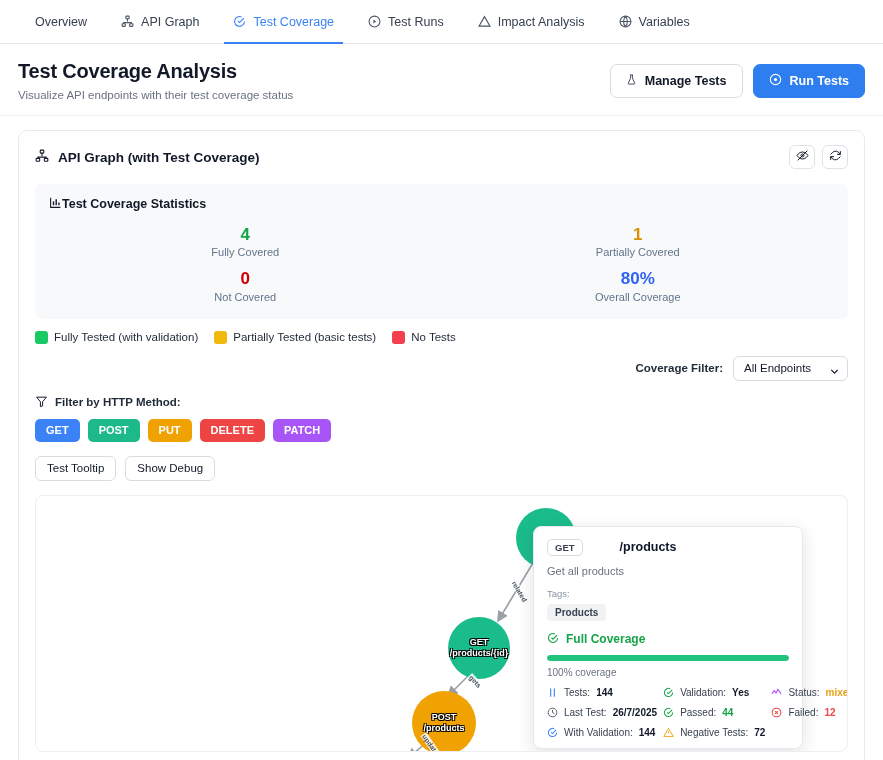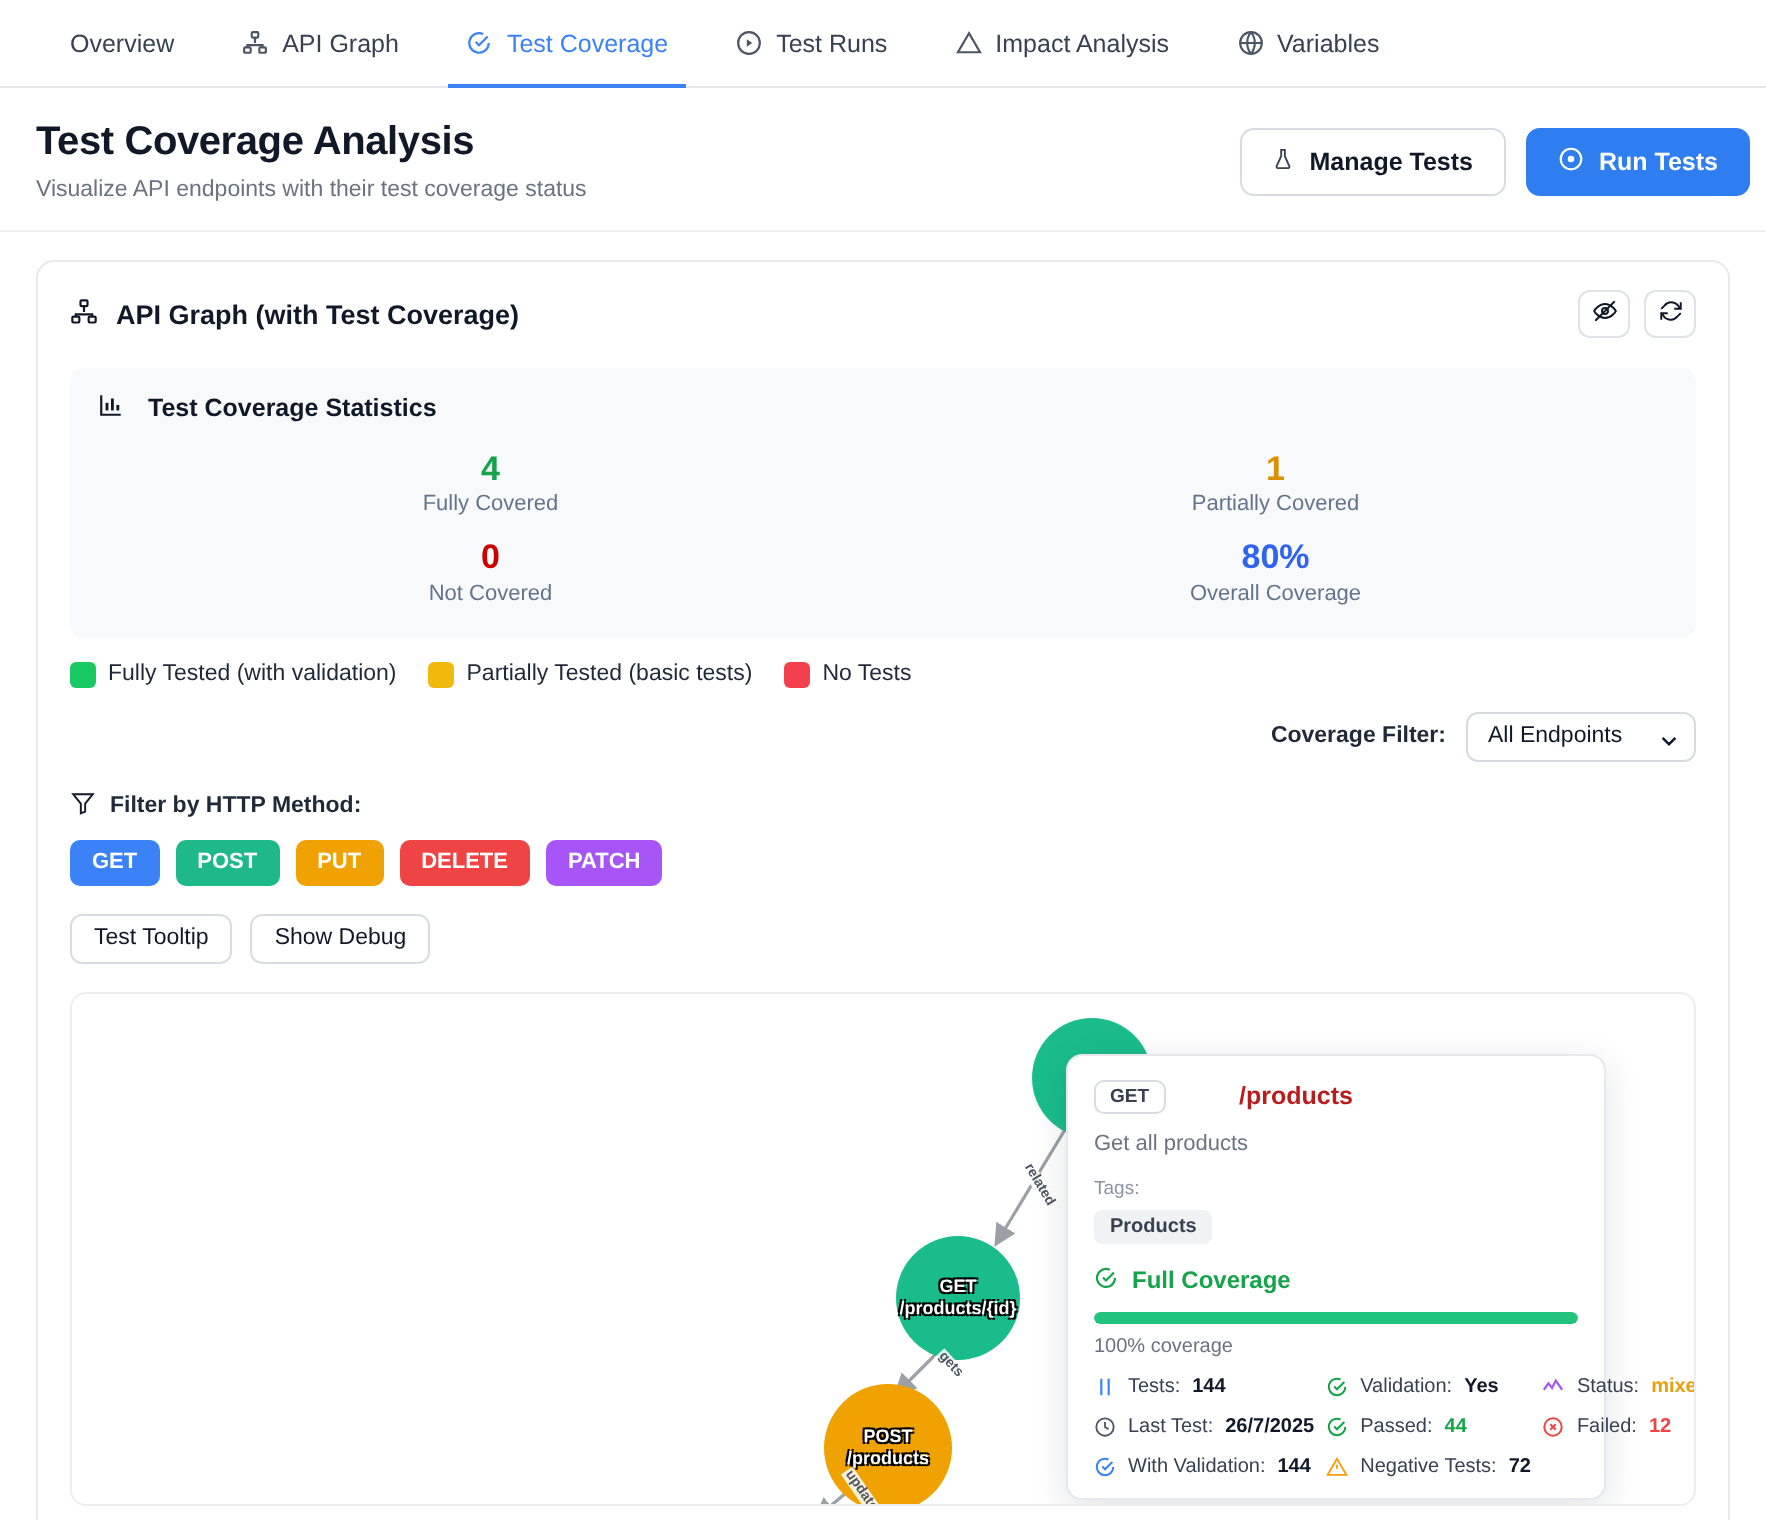--- a/index.html
+++ b/index.html
@@ -31,21 +31,21 @@
   }
   .tab.active { color: #3b82f6; font-weight: 400; }
   .tab.active:after {
     content: ""; position: absolute; left: 8px; right: 8px; bottom: -1px;
     height: 2px; background: #3b82f6;
   }
   .tab svg { display: block; }
 
   
   .page-head {
-    padding: 16px 8px 14px 18px;
+    padding: 16px 18px 14px 18px;
     display: flex; align-items: flex-start; justify-content: space-between;
     border-bottom: 1px solid #eef0f3;
   }
   .page-title { font-size: 20px; font-weight: bold; color: #111827; letter-spacing: -0.2px; }
   .page-sub { font-size: 11.5px; color: #6b7280; margin-top: 6px; }
   .head-actions { display: flex; gap: 10px; align-items: center; padding-top: 4px;}
   .btn {
     display: inline-flex; align-items: center; gap: 8px;
     height: 34px; padding: 0 15px;
     border-radius: 7px;
@@ -75,21 +75,21 @@
   .icon-btn + .icon-btn { margin-left: 7px; }
   .card-head-actions { display: flex; }
 
   
   .stats {
     margin: 5px 16px 0 16px;
     background: #f7f9fb;
     border-radius: 7px;
     padding: 12px 14px 16px 14px;
   }
-  .stats-title { display: flex; align-items: center; gap: 12px; font-size: 12.5px; font-weight: bold; color: #111827; }
+  .stats-title { display: flex; align-items: center; gap: 0; font-size: 12.5px; font-weight: bold; color: #111827; }
   .stats-grid {
     display: grid; grid-template-columns: 1fr 1fr; row-gap: 10px;
     margin-top: 12px; text-align: center;
   }
   .stat-num { font-size: 17px; font-weight: bold; line-height: 1.25; }
   .stat-lbl { font-size: 11px; color: #64748b; margin-top: 1px; }
 
   
   .legend { display: flex; align-items: center; gap: 16px; padding: 12px 16px 0 16px; }
   .legend-item { display: flex; align-items: center; gap: 6px; font-size: 11.5px; color: #1f2937; }
@@ -159,21 +159,21 @@
     border-radius: 8px;
     box-shadow: 0 5px 18px rgba(15,23,42,0.12);
     padding: 12px 13px 10px 13px;
     z-index: 20;
   }
   .tt-row1 { display: flex; align-items: center; gap: 9px; }
   .tt-method {
     border: 1px solid #d9dde3; border-radius: 5px;
     padding: 2px 7px; font-size: 9.5px; font-weight: bold; color: #374151;
   }
-  .tt-path { font-size: 12.5px; font-weight: bold; color: #b91c1c; padding-left: 28px; }
+  .tt-path { font-size: 12.5px; font-weight: bold; color: #0f172a; padding-left: 28px; }
   .tt-desc { font-size: 11px; color: #6b7280; margin-top: 9px; }
   .tt-tags-lbl { font-size: 9.5px; color: #8b94a3; margin-top: 11px; }
   .tt-tag {
     display: inline-block; margin-top: 5px;
     background: #f1f2f4; border-radius: 4px;
     padding: 3px 8px; font-size: 10px; color: #374151; font-weight: bold;
   }
   .tt-cov { display: flex; align-items: center; gap: 7px; margin-top: 11px; font-size: 12px; font-weight: bold; color: #16a34a; }
   .tt-bar { height: 6px; border-radius: 4px; background: #e9ecef; margin-top: 8px; overflow: hidden; }
   .tt-bar-fill { height: 100%; border-radius: 4px; background: #22c37c; }

